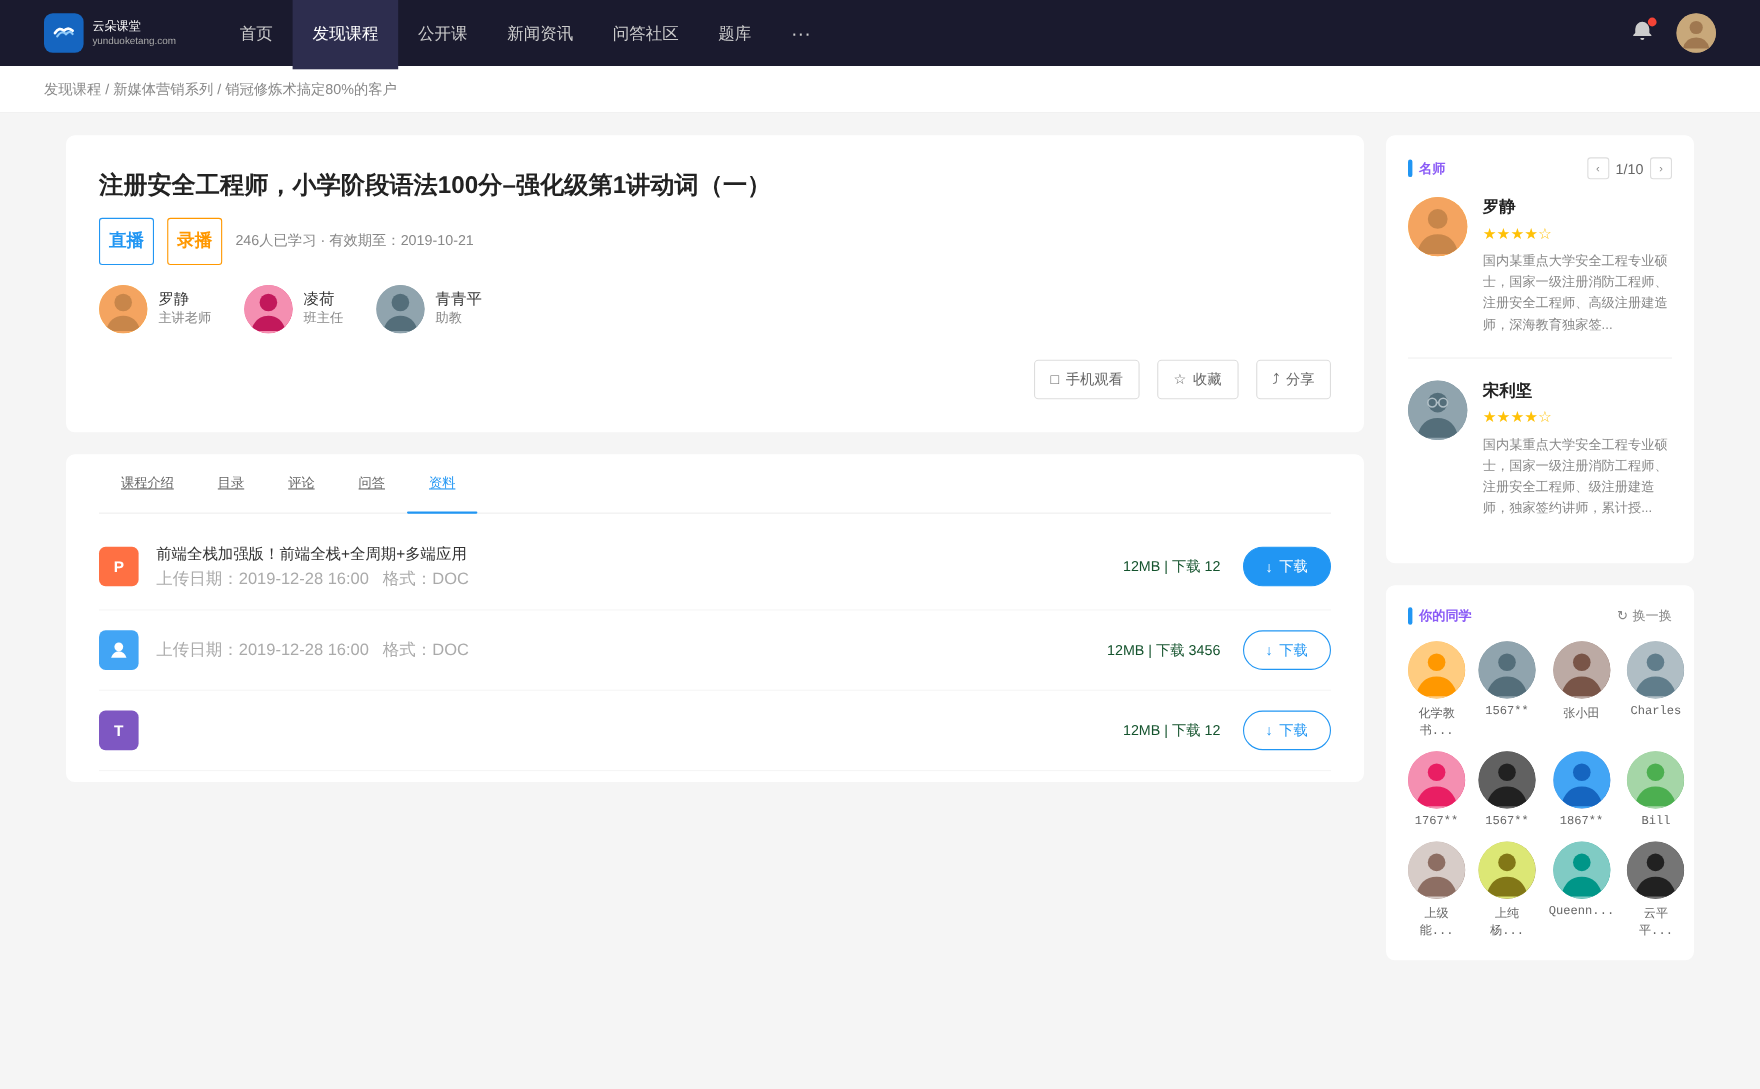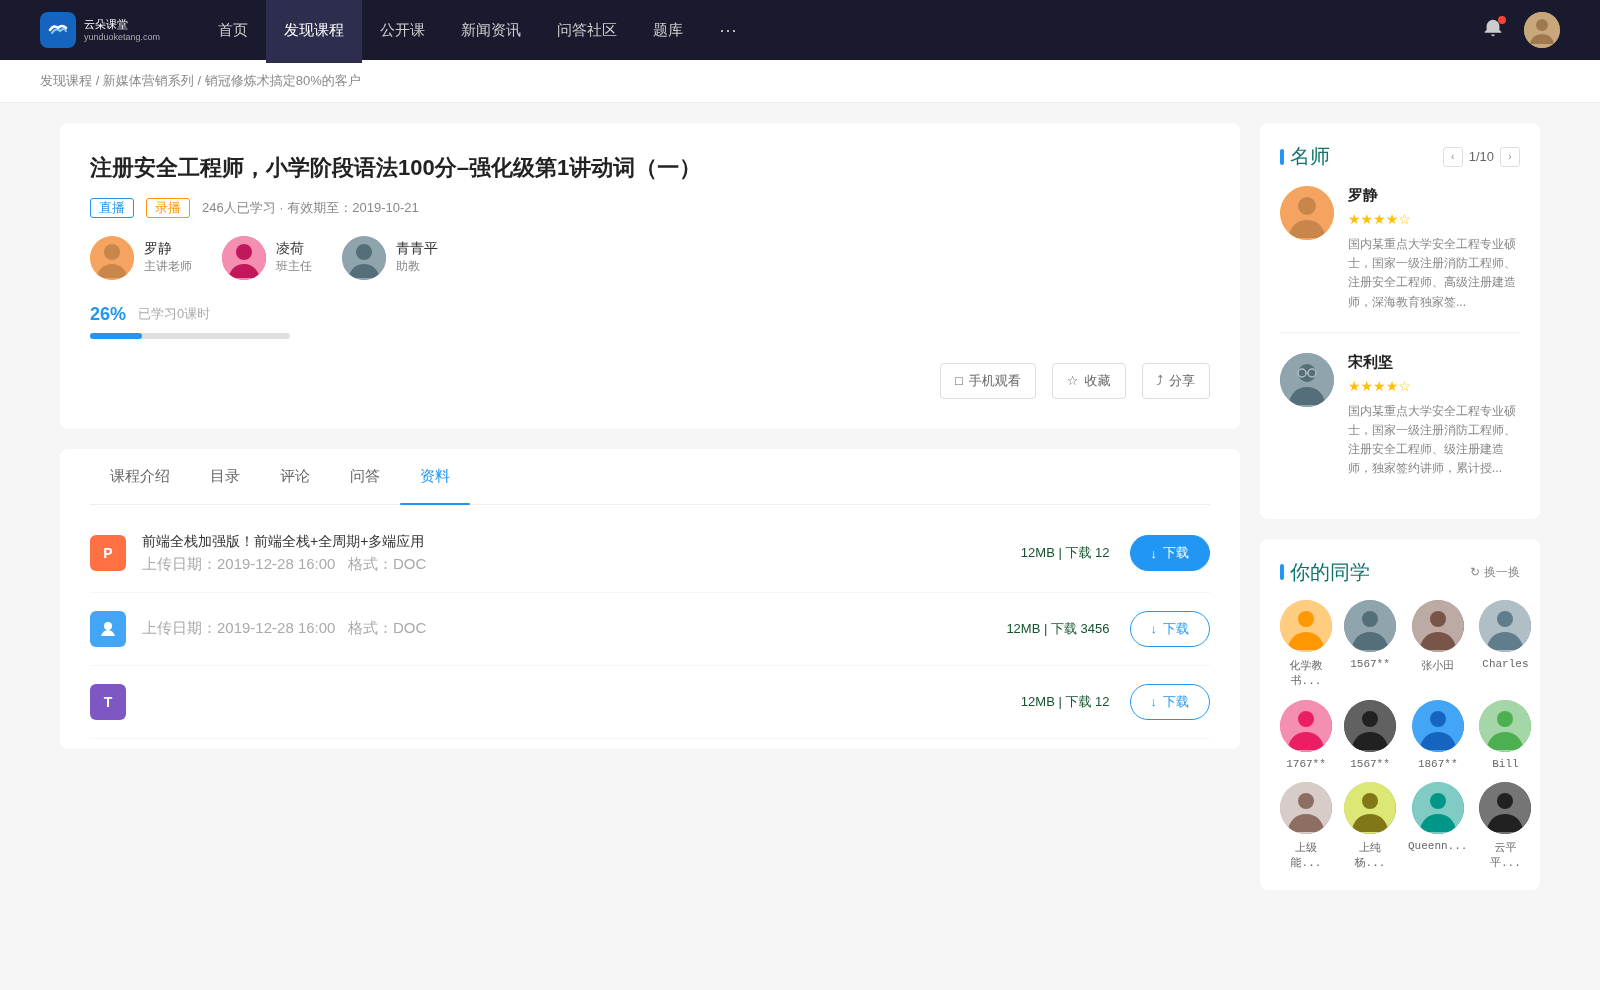--- a/index.html
+++ b/index.html
@@ -27,21 +27,21 @@
 
     
     .main-content { display: flex; gap: 20px; padding: 20px 40px; max-width: 1560px; margin: 0 auto; }
     .left-panel { flex: 1; min-width: 0; }
     .right-panel { width: 280px; flex-shrink: 0; }
 
     
     .course-card { background: white; border-radius: 8px; padding: 30px; margin-bottom: 20px; }
     .course-title { font-size: 22px; font-weight: bold; color: #222; margin-bottom: 14px; line-height: 1.4; }
     .course-meta { display: flex; align-items: center; gap: 12px; margin-bottom: 18px; }
-    .badge { padding: 0 8px; border-radius: 3px; font-size: 13px; font-weight: 400; }
+    .badge { padding: 10px 8px; border-radius: 3px; font-size: 16px; font-weight: 700; }
     .badge-live { color: #2196f3; border: 1px solid #2196f3; }
     .badge-rec { color: #ff9800; border: 1px solid #ff9800; }
     .meta-text { color: #888; font-size: 13px; }
     .teachers { display: flex; gap: 30px; margin-bottom: 24px; }
     .teacher-item { display: flex; align-items: center; gap: 10px; }
     .teacher-avatar { width: 44px; height: 44px; border-radius: 50%; background: #ddd; overflow: hidden; display: flex; align-items: center; justify-content: center; font-size: 10px; color: #666; }
     .teacher-info { }
     .teacher-name { font-size: 14px; font-weight: 500; color: #333; }
     .teacher-role { font-size: 12px; color: #888; }
     .progress-section { margin-bottom: 24px; }
@@ -51,21 +51,21 @@
     .progress-bar-bg { height: 6px; background: #e0e0e0; border-radius: 3px; width: 200px; }
     .progress-bar-fill { height: 6px; background: #2196f3; border-radius: 3px; }
     .course-actions { display: flex; align-items: center; gap: 20px; }
     .btn-continue { background: #2196f3; color: white; border: none; border-radius: 24px; padding: 12px 40px; font-size: 16px; cursor: pointer; font-weight: 500; }
     .action-btns { display: flex; gap: 16px; margin-left: auto; }
     .action-btn { display: flex; align-items: center; gap: 6px; color: #666; font-size: 13px; cursor: pointer; padding: 8px 14px; border: 1px solid #ddd; border-radius: 4px; background: white; }
 
     
     .tabs-section { background: white; border-radius: 8px; padding: 0 30px; }
     .tabs-nav { display: flex; border-bottom: 1px solid #eee; }
-    .tab-item { padding: 18px 20px; font-size: 15px; color: #666; cursor: pointer; position: relative; }
+    .tab-item { padding: 18px 20px; font-size: 12px; color: #666; cursor: pointer; position: relative; text-decoration: underline; }
     .tab-item.active { color: #2196f3; }
     .tab-item.active::after { content: ''; position: absolute; bottom: -1px; left: 0; right: 0; height: 2px; background: #2196f3; border-radius: 1px; }
 
     
     .resource-list { padding: 10px 0; }
     .resource-item { display: flex; align-items: center; gap: 16px; padding: 18px 0; border-bottom: 1px solid #f5f5f5; }
     .resource-icon { width: 36px; height: 36px; border-radius: 6px; display: flex; align-items: center; justify-content: center; font-size: 14px; font-weight: bold; color: white; flex-shrink: 0; }
     .resource-icon.orange { background: #ff7043; }
     .resource-icon.blue { background: #42a5f5; }
     .resource-icon.purple { background: #7e57c2; }
@@ -73,21 +73,21 @@
     .resource-name { font-size: 14px; color: #333; font-weight: 500; margin-bottom: 4px; }
     .resource-meta { font-size: 15px; color: #aaa; }
     .resource-right { display: flex; align-items: center; gap: 20px; margin-left: auto; }
     .resource-stats { color: #14532d; font-size: 13px; white-space: nowrap; }
     .btn-download { background: white; color: #2196f3; border: 1px solid #2196f3; border-radius: 20px; padding: 8px 20px; font-size: 13px; cursor: pointer; display: flex; align-items: center; gap: 6px; white-space: nowrap; }
     .btn-download.filled { background: #2196f3; color: white; }
 
     
     .panel-card { background: white; border-radius: 8px; padding: 20px; margin-bottom: 20px; }
     .panel-header { display: flex; align-items: center; justify-content: space-between; margin-bottom: 16px; }
-    .panel-title { font-size: 20px; font-weight: normal; color: #0f766e; display: flex; align-items: center; gap: 6px; }
+    .panel-title { font-size: 12px; font-weight: bold; color: #8b5cf6; display: flex; align-items: center; gap: 6px; }
     .panel-title::before { content: ''; width: 4px; height: 16px; background: #2196f3; border-radius: 2px; display: inline-block; }
     .pagination-mini { display: flex; align-items: center; gap: 6px; font-size: 13px; color: #666; }
     .page-arrow { width: 20px; height: 20px; border: 1px solid #ddd; border-radius: 3px; display: flex; align-items: center; justify-content: center; cursor: pointer; font-size: 10px; color: #888; }
 
     
     .teacher-card { display: flex; gap: 14px; margin-bottom: 20px; }
     .teacher-card-avatar { width: 54px; height: 54px; border-radius: 50%; background: #ddd; overflow: hidden; flex-shrink: 0; }
     .teacher-card-info { flex: 1; }
     .teacher-card-name { font-size: 15px; font-weight: bold; color: #222; margin-bottom: 6px; }
     .stars { color: #ffc107; font-size: 14px; margin-bottom: 8px; }
@@ -212,29 +212,20 @@
               <circle cx="22" cy="16" r="8" fill="#546e7a"></circle>
               <path d="M6 42 Q10 28 22 28 Q34 28 38 42" fill="#546e7a"></path>
             </svg>
           </div>
           <div class="teacher-info">
             <div class="teacher-name">青青平</div>
             <div class="teacher-role">助教</div>
           </div>
         </div>
       </div>
-      <div class="progress-section">
-        <div class="progress-header">
-          <span class="progress-pct">26%</span>
-          <span class="progress-label">已学习0课时</span>
-        </div>
-        <div class="progress-bar-bg">
-          <div class="progress-bar-fill" style="width: 26%"></div>
-        </div>
-      </div>
       <div class="course-actions">
         <div class="action-btns">
           <button class="action-btn">
             <span>□</span>
             <span>手机观看</span>
           </button>
           <button class="action-btn">
             <span>☆</span>
             <span>收藏</span>
           </button>

